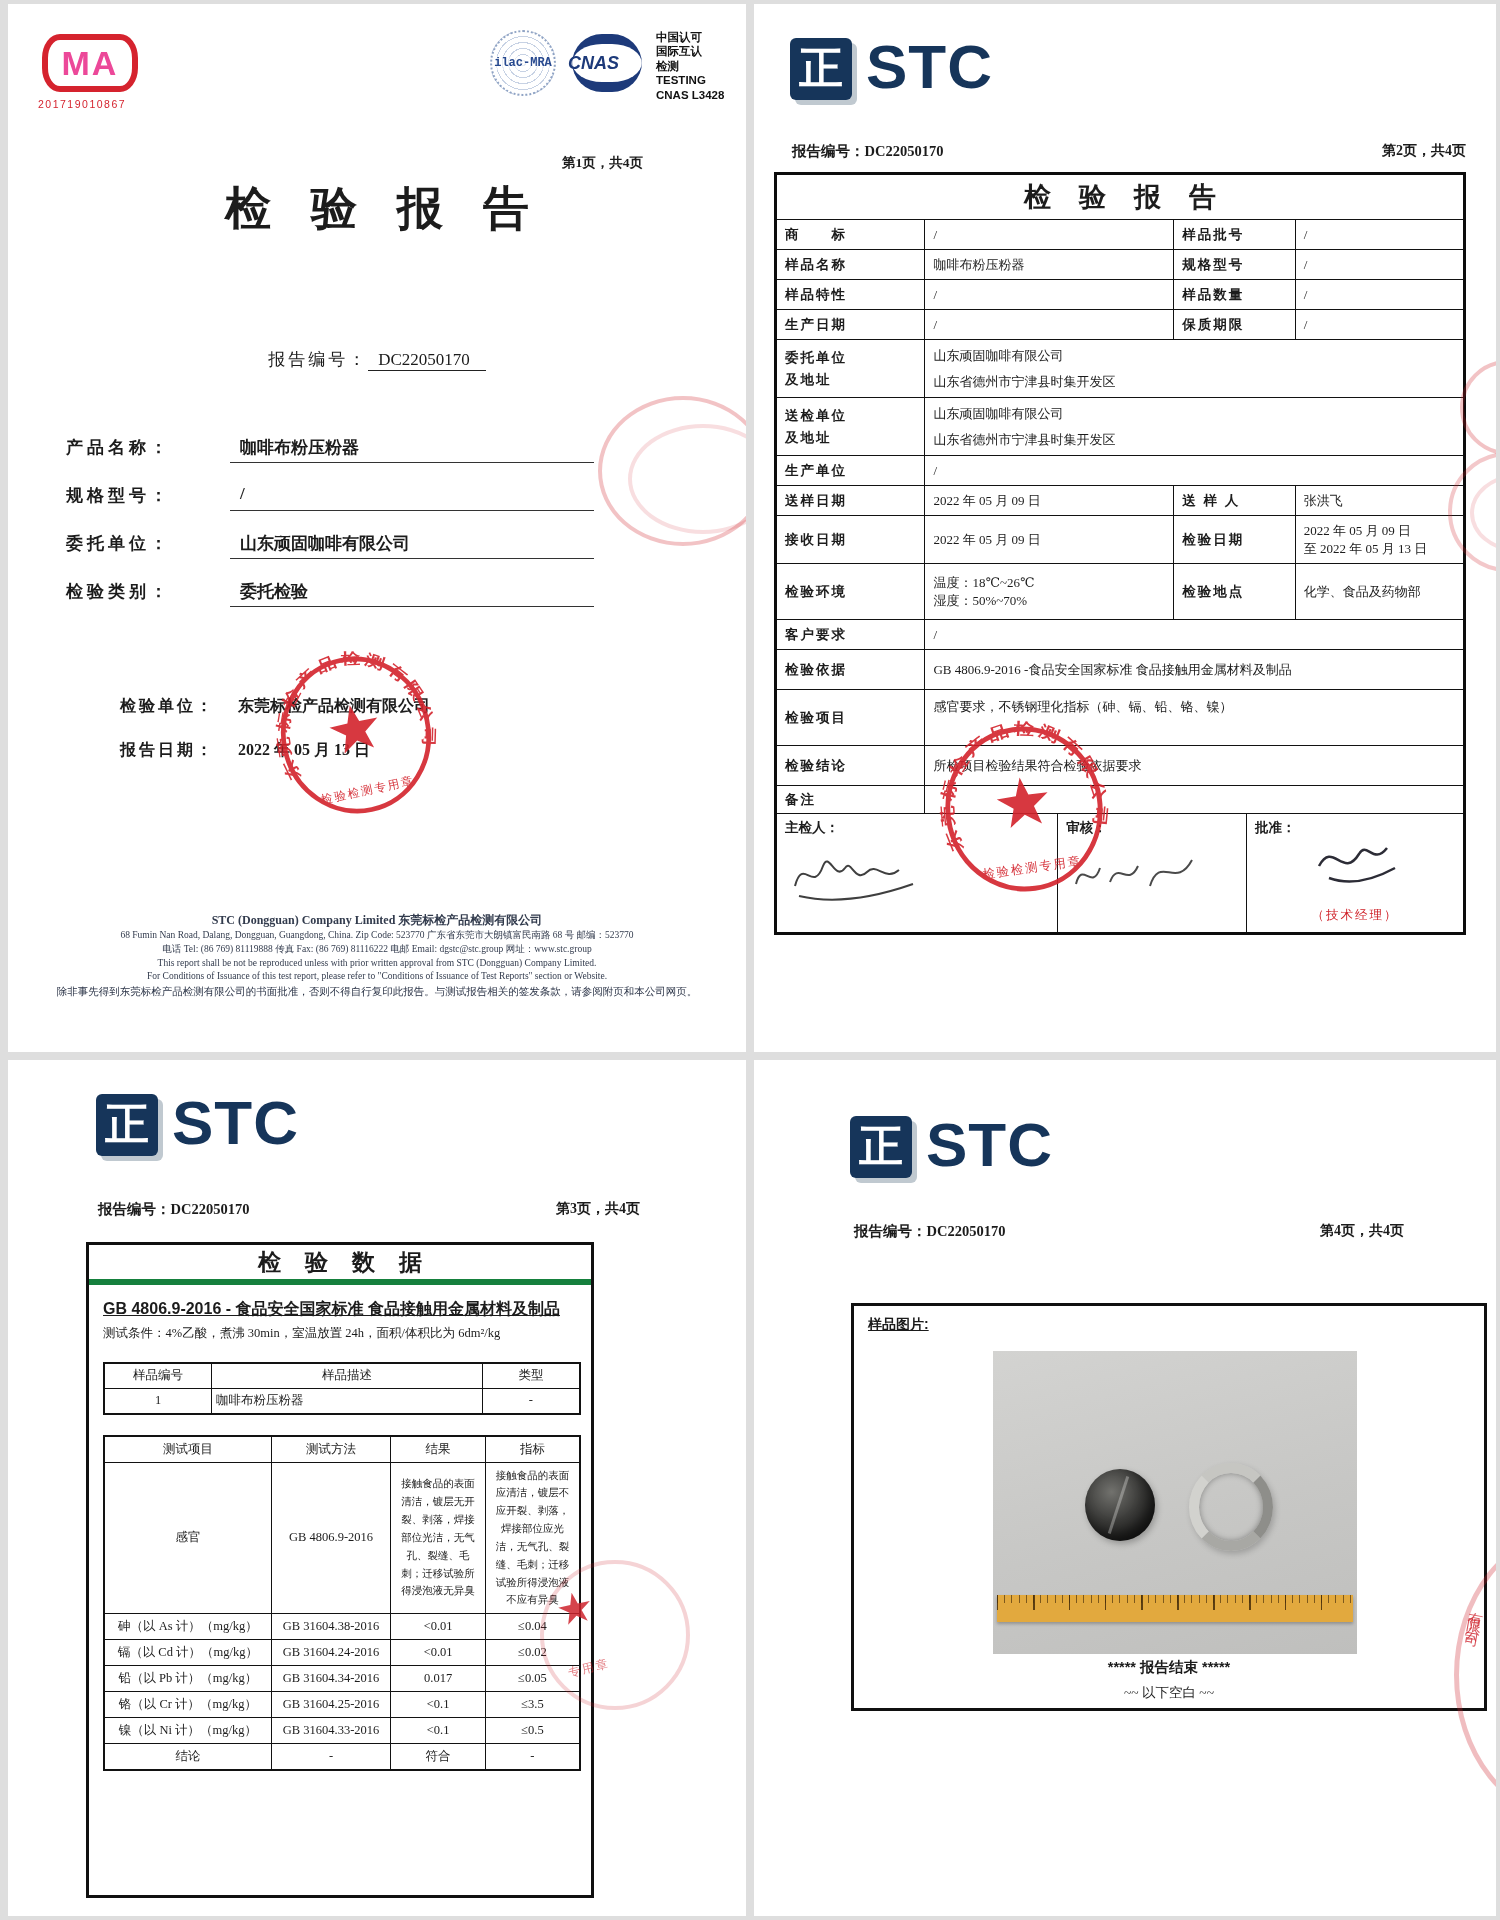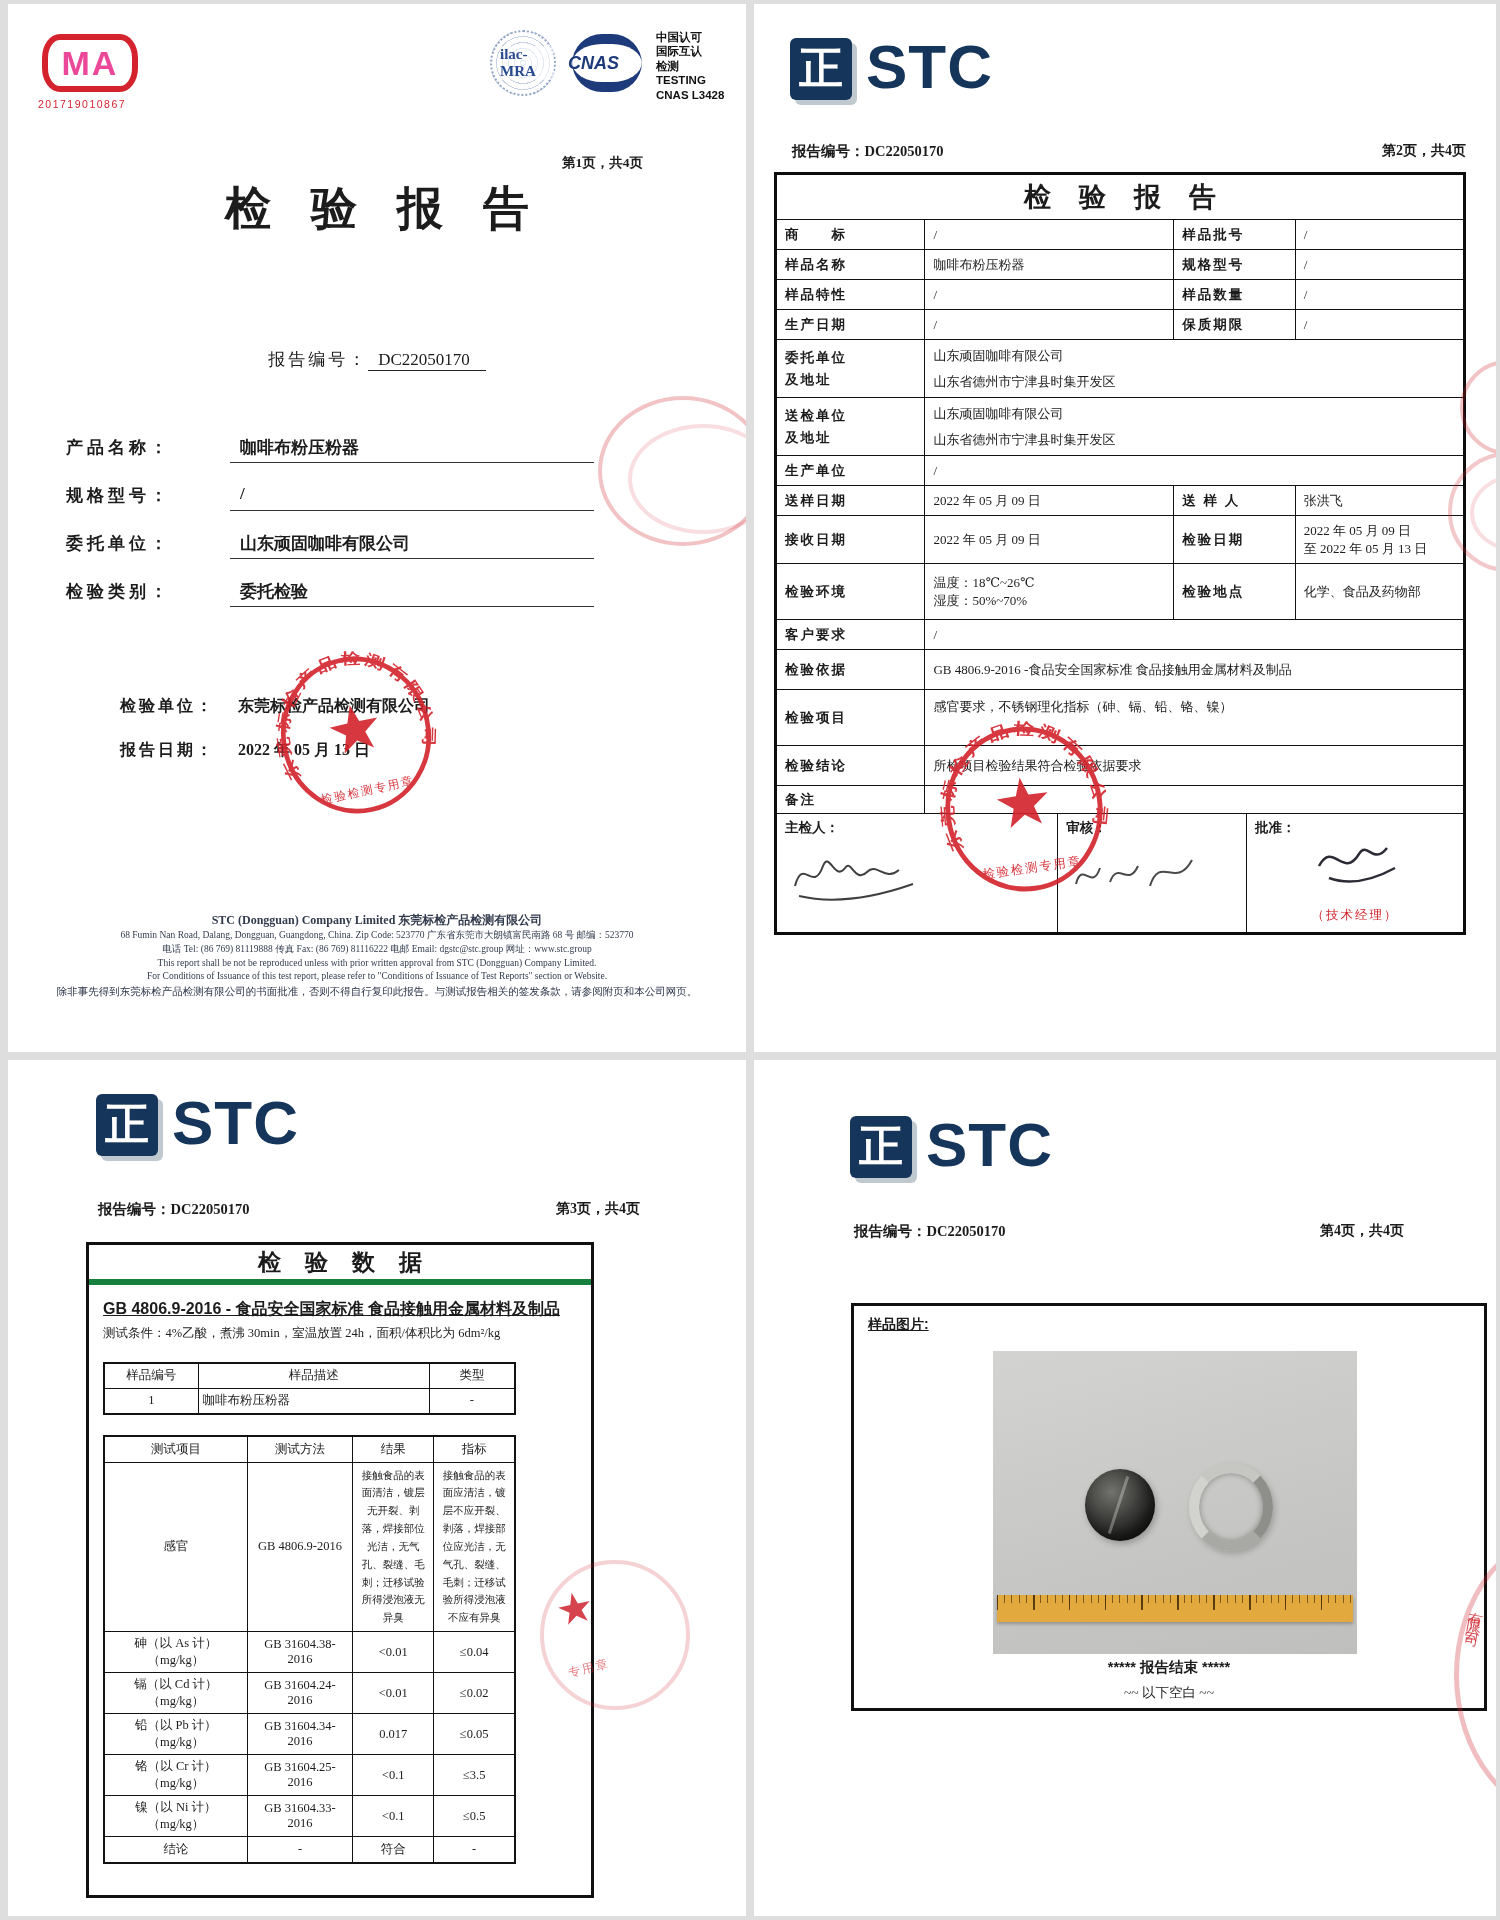--- a/index.html
+++ b/index.html
@@ -16,22 +16,22 @@
              border:6px solid #d5232e; border-radius:18px/24px;
              display:flex; align-items:center; justify-content:center; }
   .cma-box span { color:#ec4899; font-size:34px; font-weight:bold; letter-spacing:2px;
                   font-family:"Liberation Sans","DejaVu Sans",sans-serif; }
   .cma-num { position:absolute; left:30px; top:94px; width:110px; color:#d5232e;
              font-size:10.5px; letter-spacing:1.5px; font-family:"Liberation Sans",sans-serif; }
   .ilac { position:absolute; left:482px; top:26px; width:66px; height:66px; border-radius:50%;
           border:2px dotted #8fa3c4;
           background:repeating-radial-gradient(circle at 50% 50%, #ffffff 0 2px, #c7d2e4 2px 3px, #ffffff 3px 6px);
           display:flex; align-items:center; justify-content:center; }
-  .ilac span { font-size:15px; font-weight:bold; color:#27498f; background:rgba(255,255,255,.55);
-               font-family:Liberation Serif, serif;margin-left:8px; }
+  .ilac span { font-size:12px; font-weight:bold; color:#27498f; background:rgba(255,255,255,.55);
+               font-family:Liberation Mono, monospace; }
   .cnas { position:absolute; left:560px; top:30px; width:78px; height:58px; }
   .cnas .arc-top { position:absolute; left:4px; top:0; width:70px; height:30px;
                    border-radius:70px 70px 0 0; border-top:10px solid #1d3a7a; }
   .cnas .arc-bot { position:absolute; left:4px; bottom:0; width:70px; height:30px;
                    border-radius:0 0 70px 70px; border-bottom:10px solid #1d3a7a; }
   .cnas .cnas-text { position:absolute; left:0; right:16px; top:19px; 
                      font:italic bold 18px "Liberation Sans",sans-serif; color:#1d3a7a; }
   .cnas-caption { position:absolute; left:648px; top:26px; width:80px; line-height:1.25;
                   font-family:"Liberation Sans",sans-serif; font-weight:bold; font-size:11.5px; color:#111; }
 
@@ -100,21 +100,21 @@
                color:#cf2128; font-size:12.5px; letter-spacing:2px; }
 
   
   .p3-box { position:absolute; left:78px; top:182px; width:508px; height:656px; border:3px solid #101010; }
   .p3-head { height:40px; border-bottom:6px solid #15803d; display:flex; align-items:center; justify-content:center;
              font-family:"Liberation Sans",sans-serif; font-size:23px; font-weight:bold;
              letter-spacing:24px; text-indent:24px; }
   .p3-std { margin:14px 14px 0; font-family:"Liberation Sans",sans-serif; font-weight:bold;
             font-size:16px; text-decoration:underline; }
   .p3-cond { margin:5px 14px 0; font-size:12.5px; }
-  .t3 { border-collapse:collapse; margin:20px 14px 8px; width:413px; font-size:12.5px; border:2px solid #121212; }
+  .t3 { border-collapse:collapse; margin:20px 14px 8px; width:478px; font-size:12.5px; border:2px solid #121212; }
   .t3 td { border:1.5px solid #121212; text-align:center; padding:3px 4px; }
   .t3 .long { font-size:10.5px; line-height:1.7; text-align:center; padding:4px 6px; }
   .t3 .left { text-align:left; }
 
   
   .p4-box { position:absolute; left:97px; top:243px; width:636px; height:408px; border:3px solid #101010; }
   .p4-label { position:absolute; left:14px; top:10px; font-family:"Liberation Sans",sans-serif;
               font-weight:bold; font-size:14px; text-decoration:underline; }
   .p4-photo { position:absolute; left:139px; top:45px; width:364px; height:303px;
               background:linear-gradient(165deg,#d3d3d1 0%,#c7c7c5 55%,#bfbfbd 100%); }

